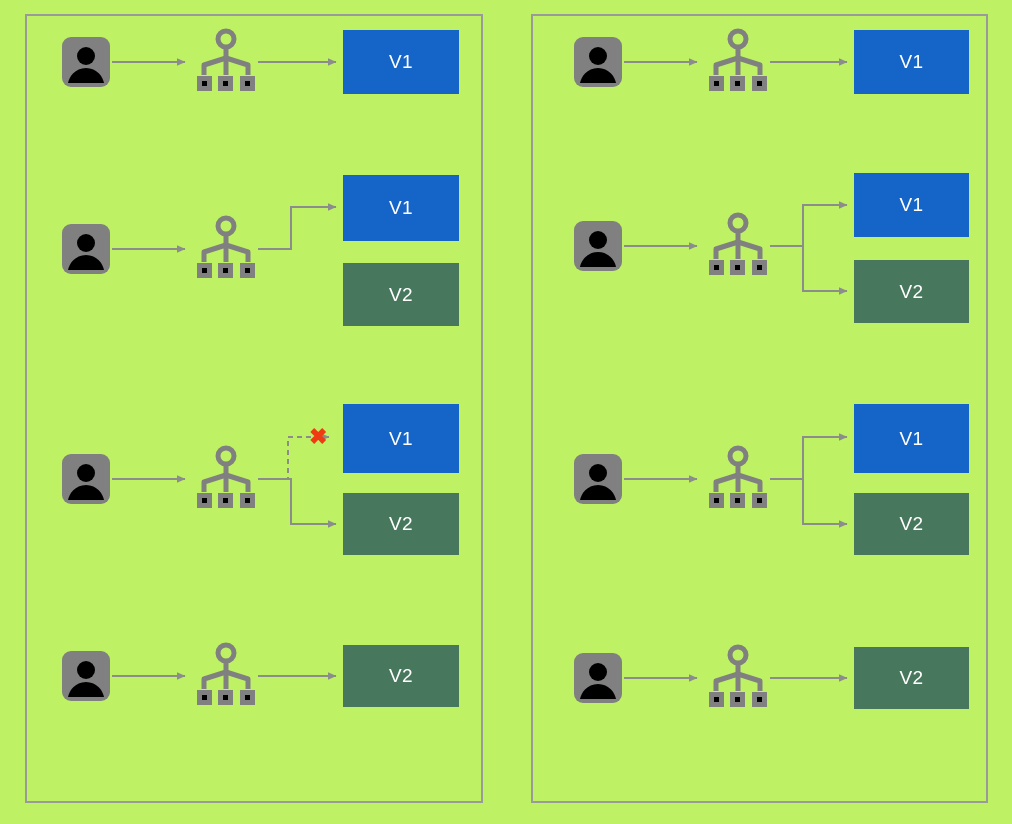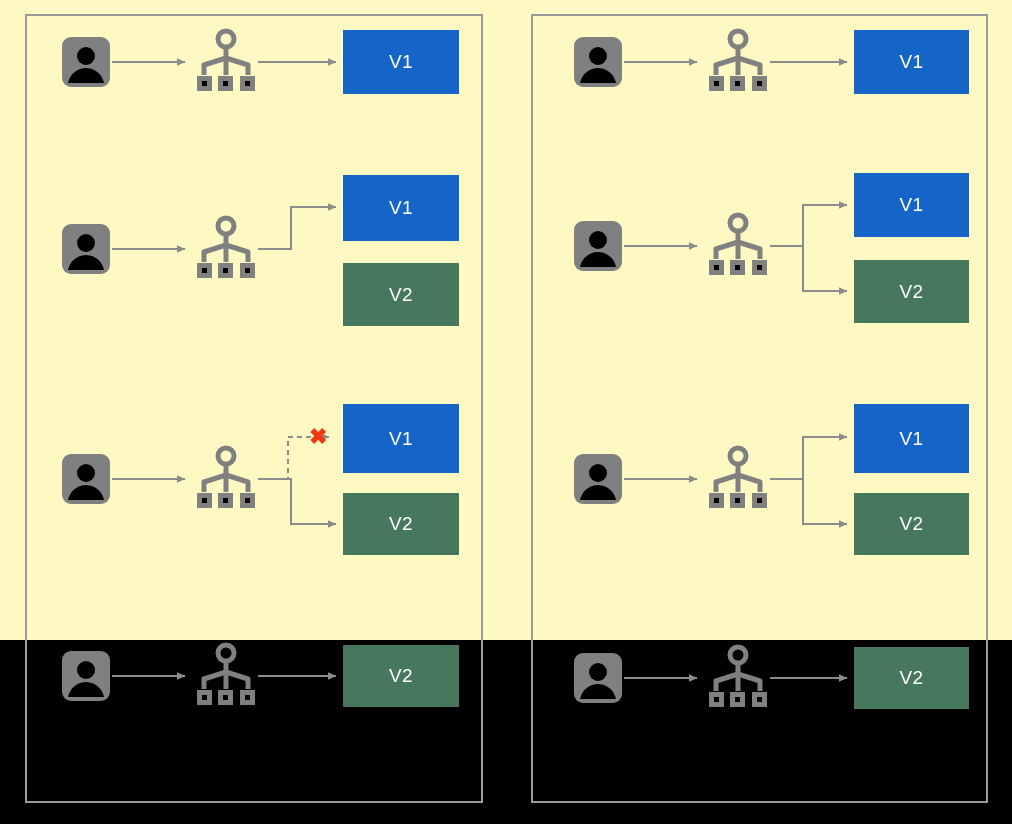--- a/index.html
+++ b/index.html
@@ -9,22 +9,22 @@
   }
   body {
     width: 1012px;
     height: 824px;
     font-family: "Liberation Sans", sans-serif;
     overflow: hidden;
   }
   #stage {
     position: relative;
     width: 1012px;
-    height: 640px;
-    background: #fef9c3;
+    height: 824px;
+    background: #bef264;
   }
   .panel {
     position: absolute;
     border: 2px solid #9a9a9a;
     box-sizing: border-box;
     background: transparent;
   }
   #panel-left  { left: 25px;  top: 14px; width: 458px; height: 789px; }
   #panel-right { left: 531px; top: 14px; width: 457px; height: 789px; }
 

